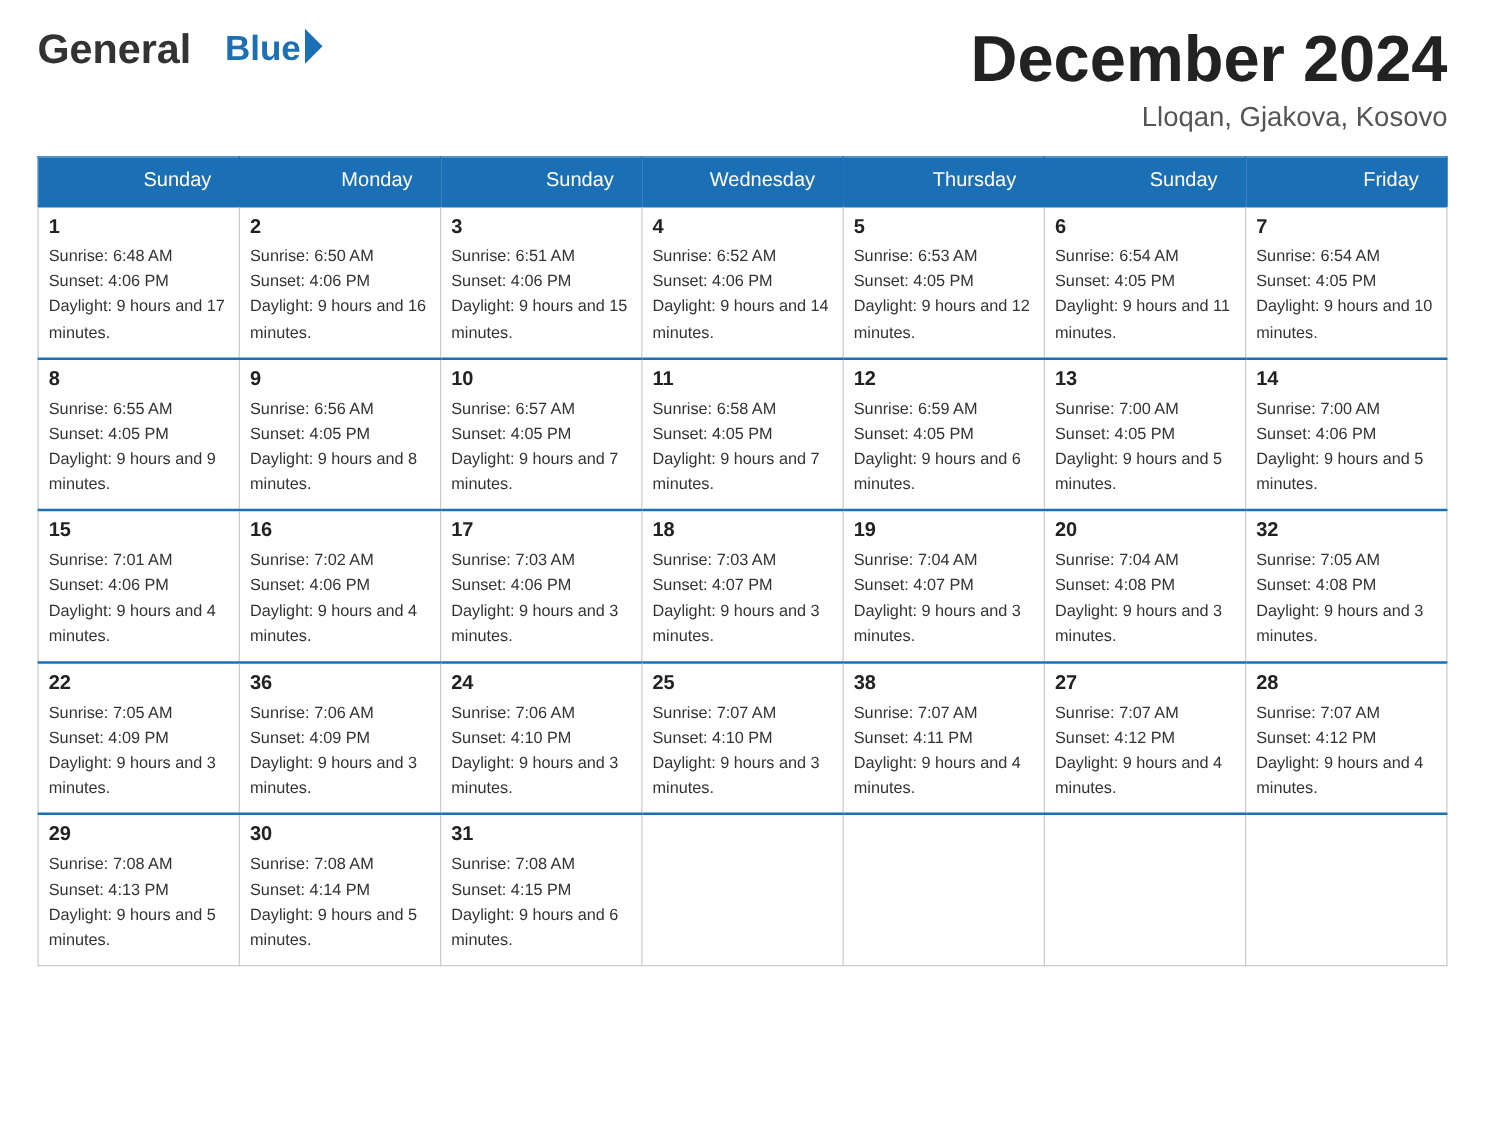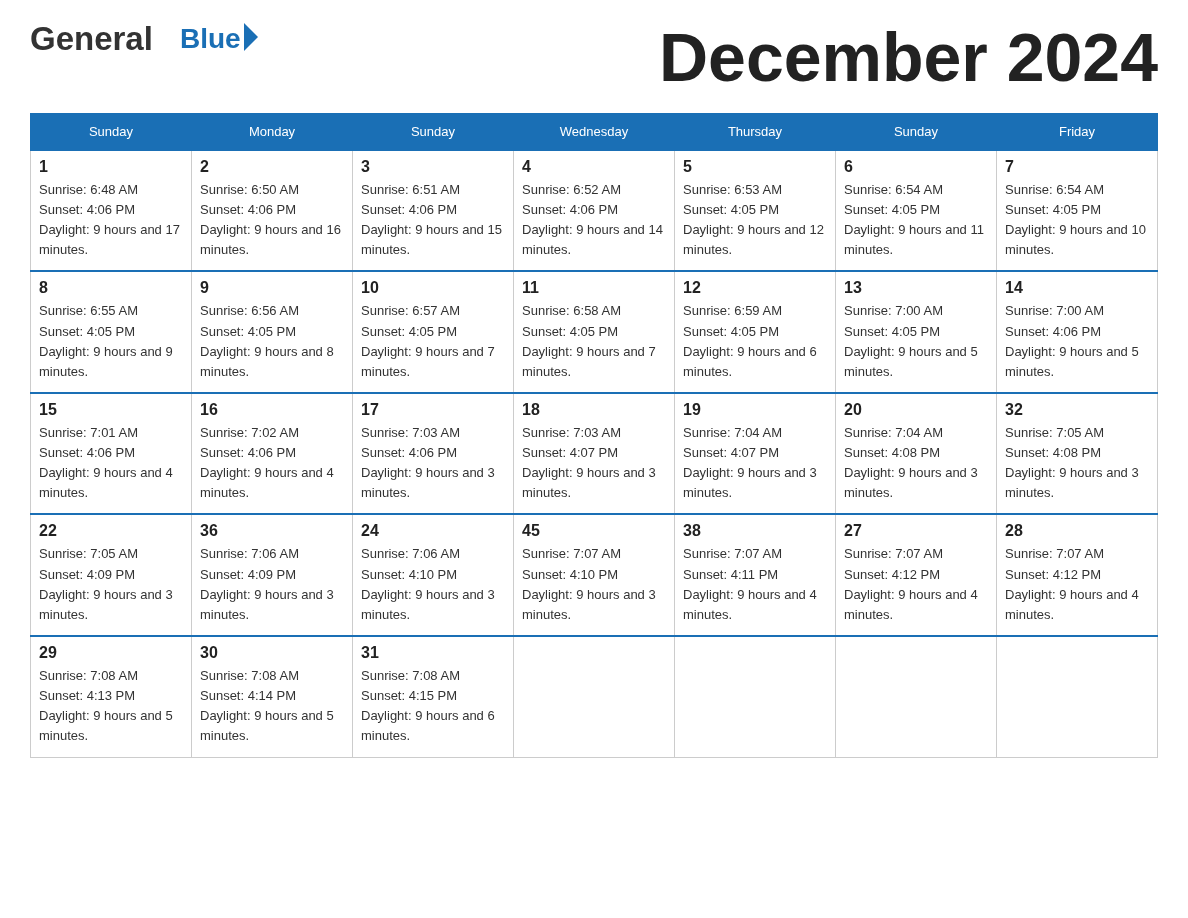--- a/index.html
+++ b/index.html
@@ -45,41 +45,41 @@
       border-left: 14px solid #1a6fb5;
       border-top: 14px solid transparent;
       border-bottom: 14px solid transparent;
       margin-left: 3px;
       margin-top: -4px;
     }
     .title-block {
       text-align: right;
     }
     .month-year {
-      font-size: 68px;
+      font-size: 52px;
       font-weight: bold;
       color: #222;
       line-height: 1.1;
     }
     .location {
       font-size: 22px;
       color: #555;
       margin-top: 4px;
     }
     .calendar {
       width: 100%;
       border-collapse: collapse;
     }
     .calendar th {
       background: #1a6fb5;
       color: #fff;
-      font-size: 13px;
+      font-size: 16px;
       font-weight: normal;
-      padding: 10px 8px;
-      text-align: center;
+      padding: 10px 22px;
+      text-align: right;
       border: 1px solid #1a6fb5;
     }
     .calendar td {
       vertical-align: top;
       border: 1px solid #ccc;
       padding: 7px 8px 10px 8px;
       width: 14.28%;
       background: #fff;
     }
     .day-num {
@@ -109,20 +109,21 @@
     <div class="logo-text">
       <span class="logo-general">General</span>
       <div class="logo-blue-box">
         <span class="logo-blue">Blue</span>
         <div class="logo-triangle"></div>
       </div>
     </div>
   </div>
   <div class="title-block">
     <div class="month-year">December 2024</div>
+    <div class="location">Lloqan, Gjakova, Kosovo</div>
   </div>
 </div>
 
 <table class="calendar">
   <thead>
     <tr>
     <th>Sunday</th>
         <th>Monday</th>
         <th>Sunday</th>
         <th>Wednesday</th>
@@ -180,21 +181,21 @@
         <td><span class="day-num">32</span>
 <span class="day-info">Sunrise: 7:05 AM<br>Sunset: 4:08 PM<br>Daylight: 9 hours and 3 minutes.</span></td>
       </tr>
       <tr class="week-row">
         <td><span class="day-num">22</span>
 <span class="day-info">Sunrise: 7:05 AM<br>Sunset: 4:09 PM<br>Daylight: 9 hours and 3 minutes.</span></td>
         <td><span class="day-num">36</span>
 <span class="day-info">Sunrise: 7:06 AM<br>Sunset: 4:09 PM<br>Daylight: 9 hours and 3 minutes.</span></td>
         <td><span class="day-num">24</span>
 <span class="day-info">Sunrise: 7:06 AM<br>Sunset: 4:10 PM<br>Daylight: 9 hours and 3 minutes.</span></td>
-        <td><span class="day-num">45</span>
+        <td><span class="day-num">25</span>
 <span class="day-info">Sunrise: 7:07 AM<br>Sunset: 4:10 PM<br>Daylight: 9 hours and 3 minutes.</span></td>
         <td><span class="day-num">38</span>
 <span class="day-info">Sunrise: 7:07 AM<br>Sunset: 4:11 PM<br>Daylight: 9 hours and 4 minutes.</span></td>
         <td><span class="day-num">27</span>
 <span class="day-info">Sunrise: 7:07 AM<br>Sunset: 4:12 PM<br>Daylight: 9 hours and 4 minutes.</span></td>
         <td><span class="day-num">28</span>
 <span class="day-info">Sunrise: 7:07 AM<br>Sunset: 4:12 PM<br>Daylight: 9 hours and 4 minutes.</span></td>
       </tr>
       <tr class="week-row">
         <td><span class="day-num">29</span>

